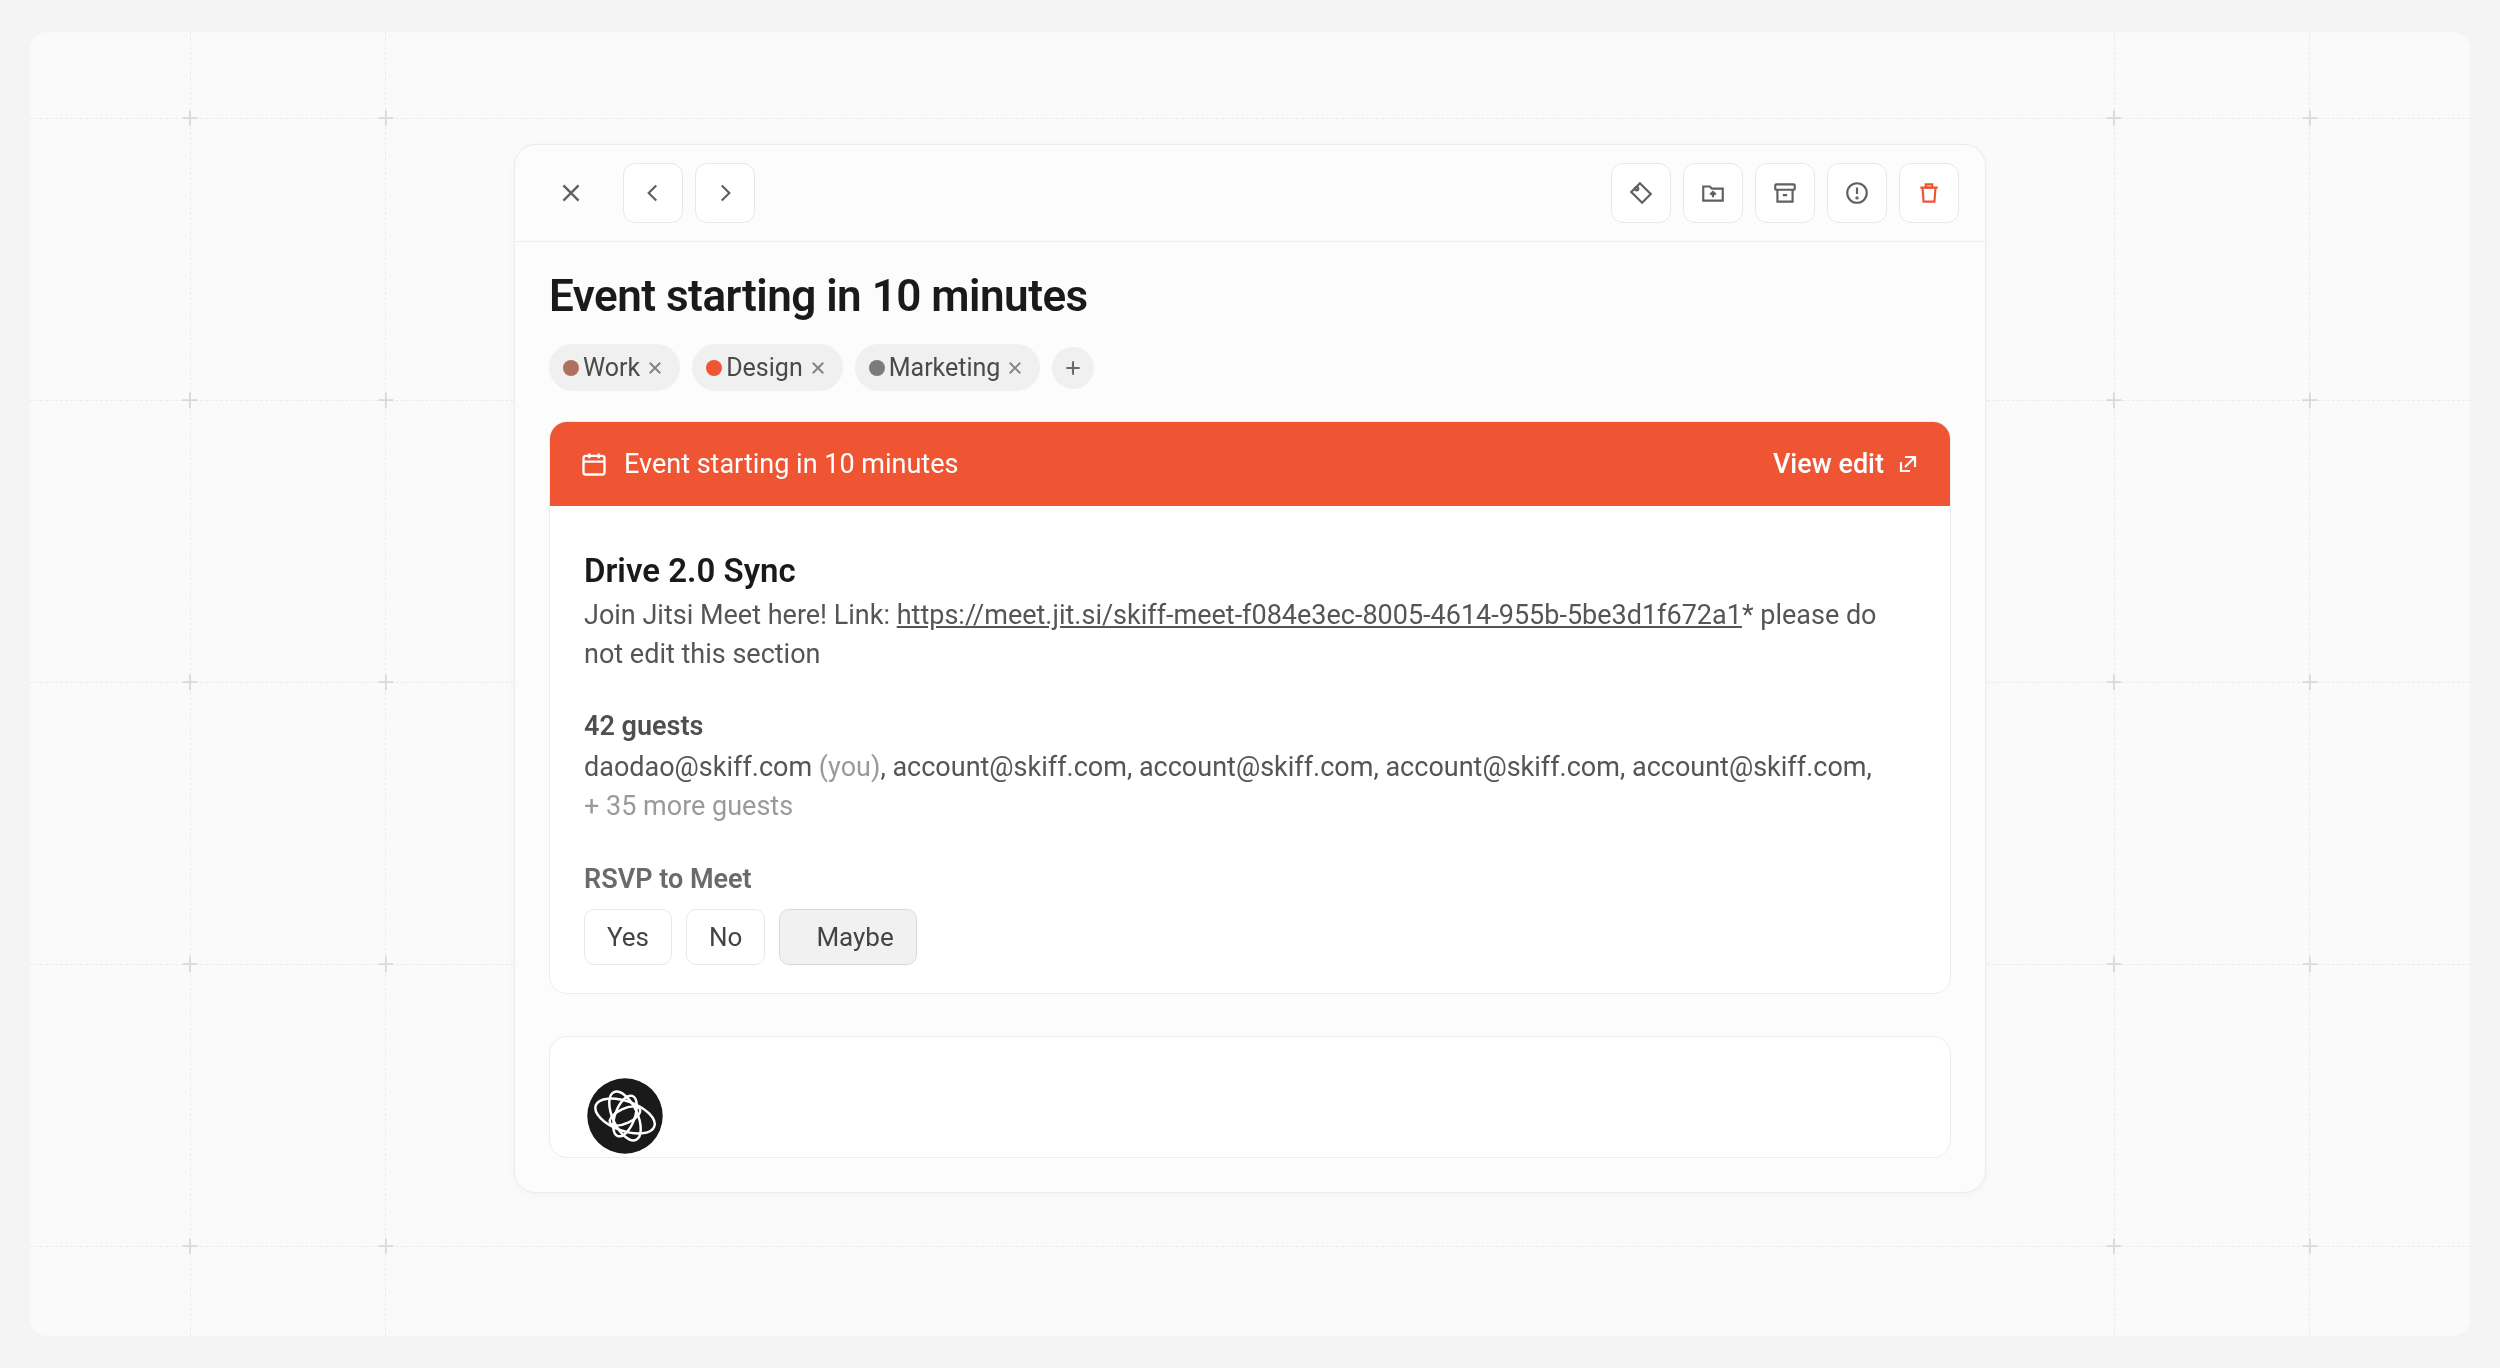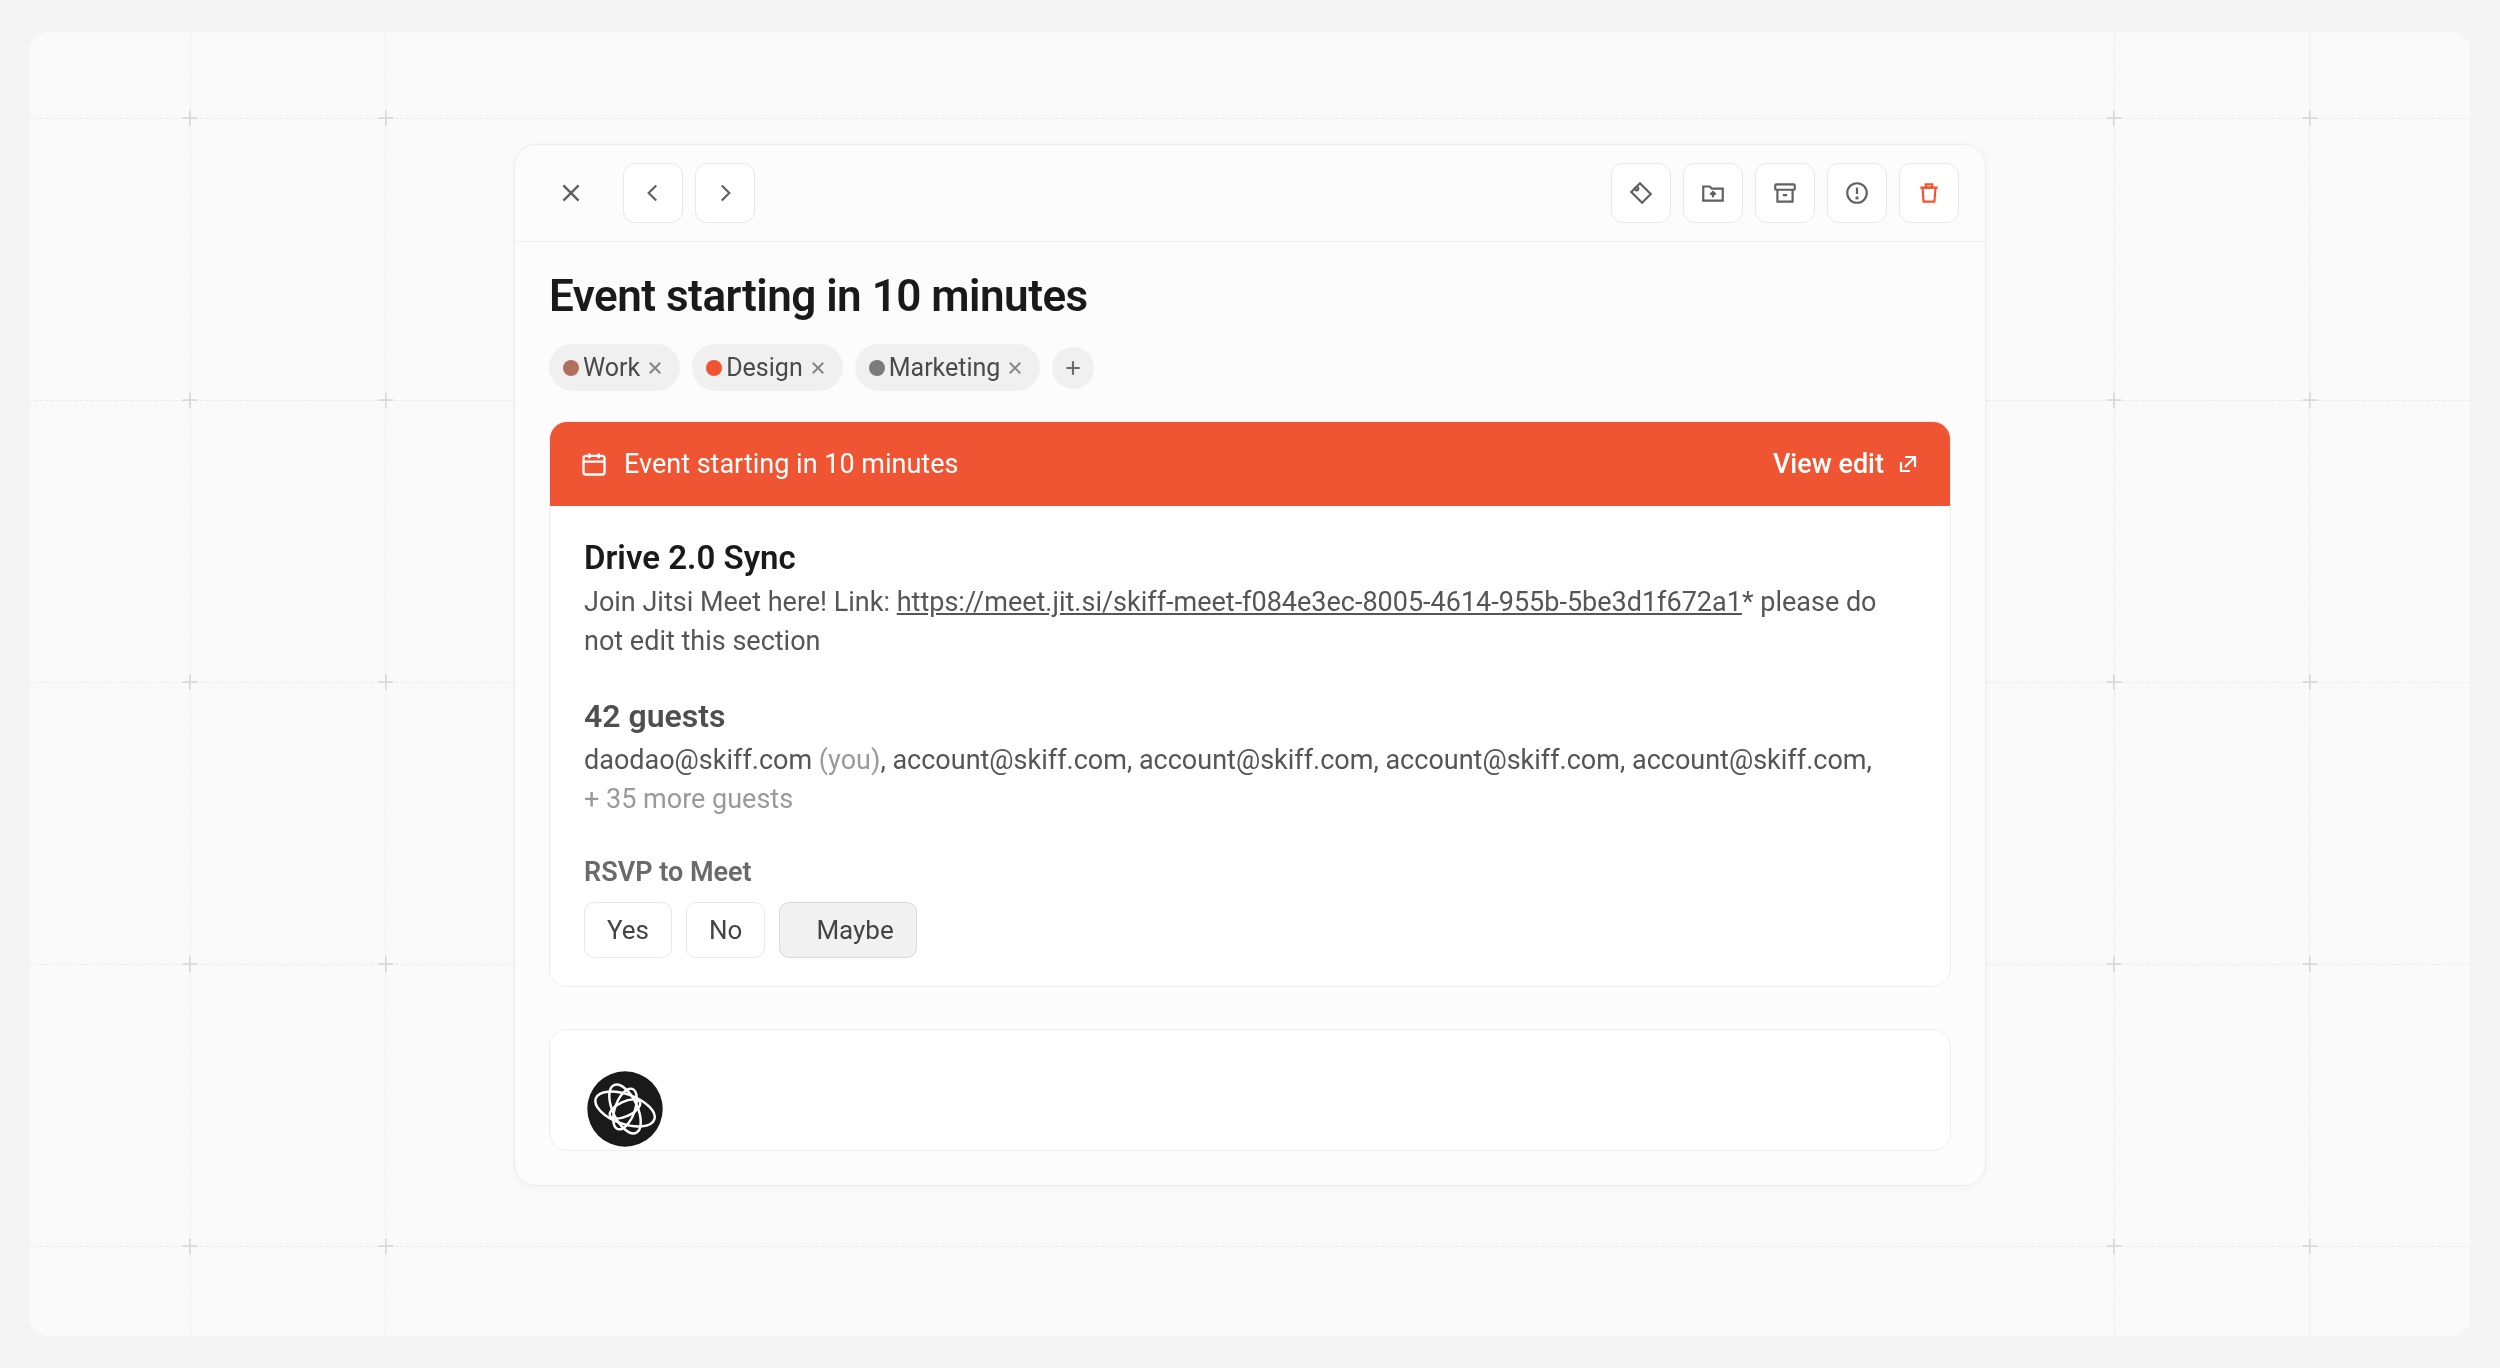--- a/index.html
+++ b/index.html
@@ -145,25 +145,25 @@
   align-items: center;
   padding: 26px 30px;
   font-size: 27px;
 }
 .banner .cal-icon { width: 28px; height: 28px; margin-right: 16px; }
 .banner .cal-icon svg { width: 100%; height: 100%; stroke: #fff; fill: none; stroke-width: 2; }
 .banner-spacer { flex: 1; }
 .banner-view { display: flex; align-items: center; gap: 12px; cursor: pointer; font-weight: 500;}
 .banner-view svg { width: 24px; height: 24px; stroke: #fff; fill: none; stroke-width: 2.2; }
 
-.event-body { padding: 32px 34px 28px; }
+.event-body { padding: 32px 34px 28px; margin-top: 13px; }
 .ev-title { font-size: 33px; font-weight: 600; color: #1a1a1a; }
 .ev-time { font-size: 27px; color: #9a9a9a; margin-top: 4px; }
 .ev-section-label { font-size: 27px; color: #6a6a6a; font-weight: 600; margin-top: 36px; }
-.ev-guests-label { font-size: 32px; color: #4f4f4f; font-weight: 600; margin-top: 36px; }
+.ev-guests-label { font-size: 27px; color: #4f4f4f; font-weight: 600; margin-top: 36px; }
 .ev-desc { font-size: 27px; color: #555; margin-top: 6px; line-height: 1.45; }
 .ev-desc a { color: #555; text-decoration: underline; }
 .ev-guests { font-size: 27px; color: #555; margin-top: 6px; line-height: 1.45; }
 .ev-more { color: #9a9a9a; }
 .ev-you { color: #9a9a9a; }
 .rsvp-row { display: flex; gap: 14px; margin-top: 14px; }
 .rsvp-btn {
   padding: 12px 22px;
   border: 1.5px solid #e8e8e8;
   border-radius: 10px;

